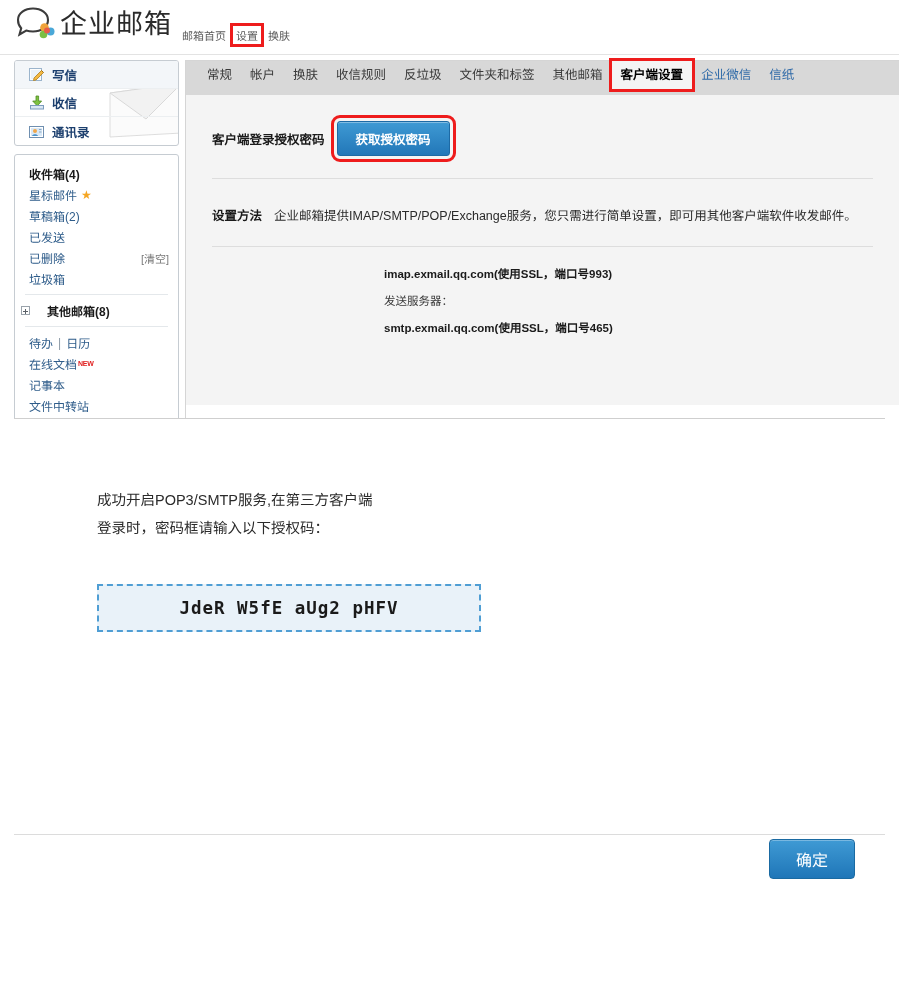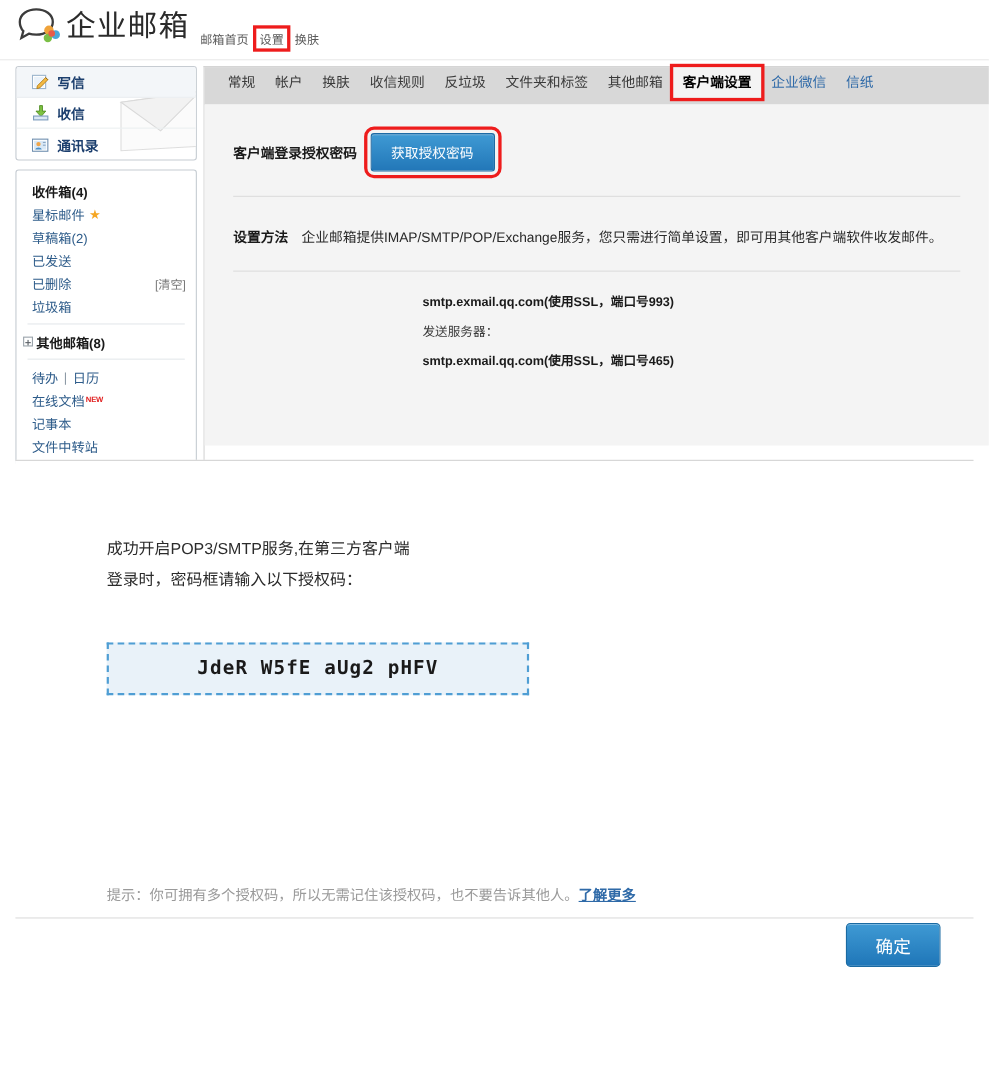--- a/index.html
+++ b/index.html
@@ -78,21 +78,21 @@
     height: 21px; padding: 0 9px 0 14px; display: flex; align-items: center;
     font-size: 12px; color: #2e5c8a; white-space: nowrap;
   }
   .side-row.bold { font-weight: bold; color: #1a1a1a; }
   .side-row .grow { flex: 1 1 auto; }
   .side-row .clear-tag { color: #7a7a7a; font-size: 11px; }
   .star-ico { color: #f5a623; font-size: 12px; margin-left: 4px; }
   .side-sep { height: 1px; background: #e4e8eb; margin: 5px 10px; }
   .group-row {
     height: 21px; padding: 0 9px 0 6px; display: flex; align-items: center;
-    font-size: 12px; font-weight: bold; color: #1a1a1a; gap: 3px;
+    font-size: 12px; font-weight: bold; color: #1a1a1a; gap: 17px;
   }
   .expander {
     width: 9px; height: 9px; border: 1px solid #9aa3ab; background:#fff;
     position: relative; flex: 0 0 9px;
   }
   .expander::before {
     content: ""; position: absolute; left: 1px; top: 3.5px;
     width: 5px; height: 1px; background: #5a6067;
   }
   .expander::after {
@@ -131,21 +131,21 @@
 
   .panel-area { background: #f4f4f4; padding: 0; height: 310px; position: relative; }
 
   .row-authpw {
     display: flex; align-items: center; padding: 26px 0 0 26px; gap: 12px;
   }
   .lbl-bold { font-size: 12.5px; font-weight: bold; color: #1a1a1a; }
   .btn-getpw {
     background: linear-gradient(#3f9ad4, #2277b8);
     border: 1px solid #1d6aa5; border-radius: 3px;
-    color: #fff; font-size: 12.5px; font-weight: normal;
+    color: #fff; font-size: 12.5px; font-weight: bold;
     padding: 7px 18px; cursor: pointer;
     box-shadow: inset 0 1px 0 rgba(255,255,255,.35);
   }
   .btn-getpw-hl { outline: 3px solid #ee1c1c; outline-offset: 3px; border-radius:3px; display:inline-block; }
   .hr-soft { height: 1px; background: #dddddd; margin: 22px 26px 0 26px; }
 
   .row-method {
     display: flex; align-items: baseline; padding: 26px 0 0 26px; gap: 12px;
   }
   .method-text { font-size: 12.5px; color: #2a2a2a; white-space: nowrap; }
@@ -355,42 +355,39 @@
         <div class="hr-soft"></div>
 
         <div class="row-method">
           <span class="lbl-bold">设置方法</span>
           <span class="method-text">企业邮箱提供IMAP/SMTP/POP/Exchange服务，您只需进行简单设置，即可用其他客户端软件收发邮件。</span>
         </div>
 
         <div class="hr-soft"></div>
 
         <div class="server-block">
-          <div class="server-line strong">smtp.exmail.qq.com(使用SSL，端口号993)</div>
+          <div class="server-line strong">imap.exmail.qq.com(使用SSL，端口号993)</div>
           <div class="server-line">发送服务器：</div>
           <div class="server-line strong">smtp.exmail.qq.com(使用SSL，端口号465)</div>
         </div>
       </div>
     </div>
   </div>
 
   <div class="dialog">
 
     <div class="dlg-body">
 
       <div class="dlg-left">
         <div class="dlg-para">成功开启POP3/SMTP服务,在第三方客户端</div>
         <div class="dlg-para">登录时，密码框请输入以下授权码：</div>
         <div class="authcode-box">
           <span class="authcode-text">JdeR W5fE aUg2 pHFV</span>
         </div>
       </div>
 
-      <div class="dlg-hint">
-        <span>提示：你可拥有多个授权码，所以无需记住该授权码，也不要告诉其他人。</span><a href="#" class="more">了解更多</a>
-      </div>
 
       <div class="dlg-foot">
         <button class="btn-ok">确定</button>
       </div>
     </div>
   </div>
 </div>
 
 </body></html>

